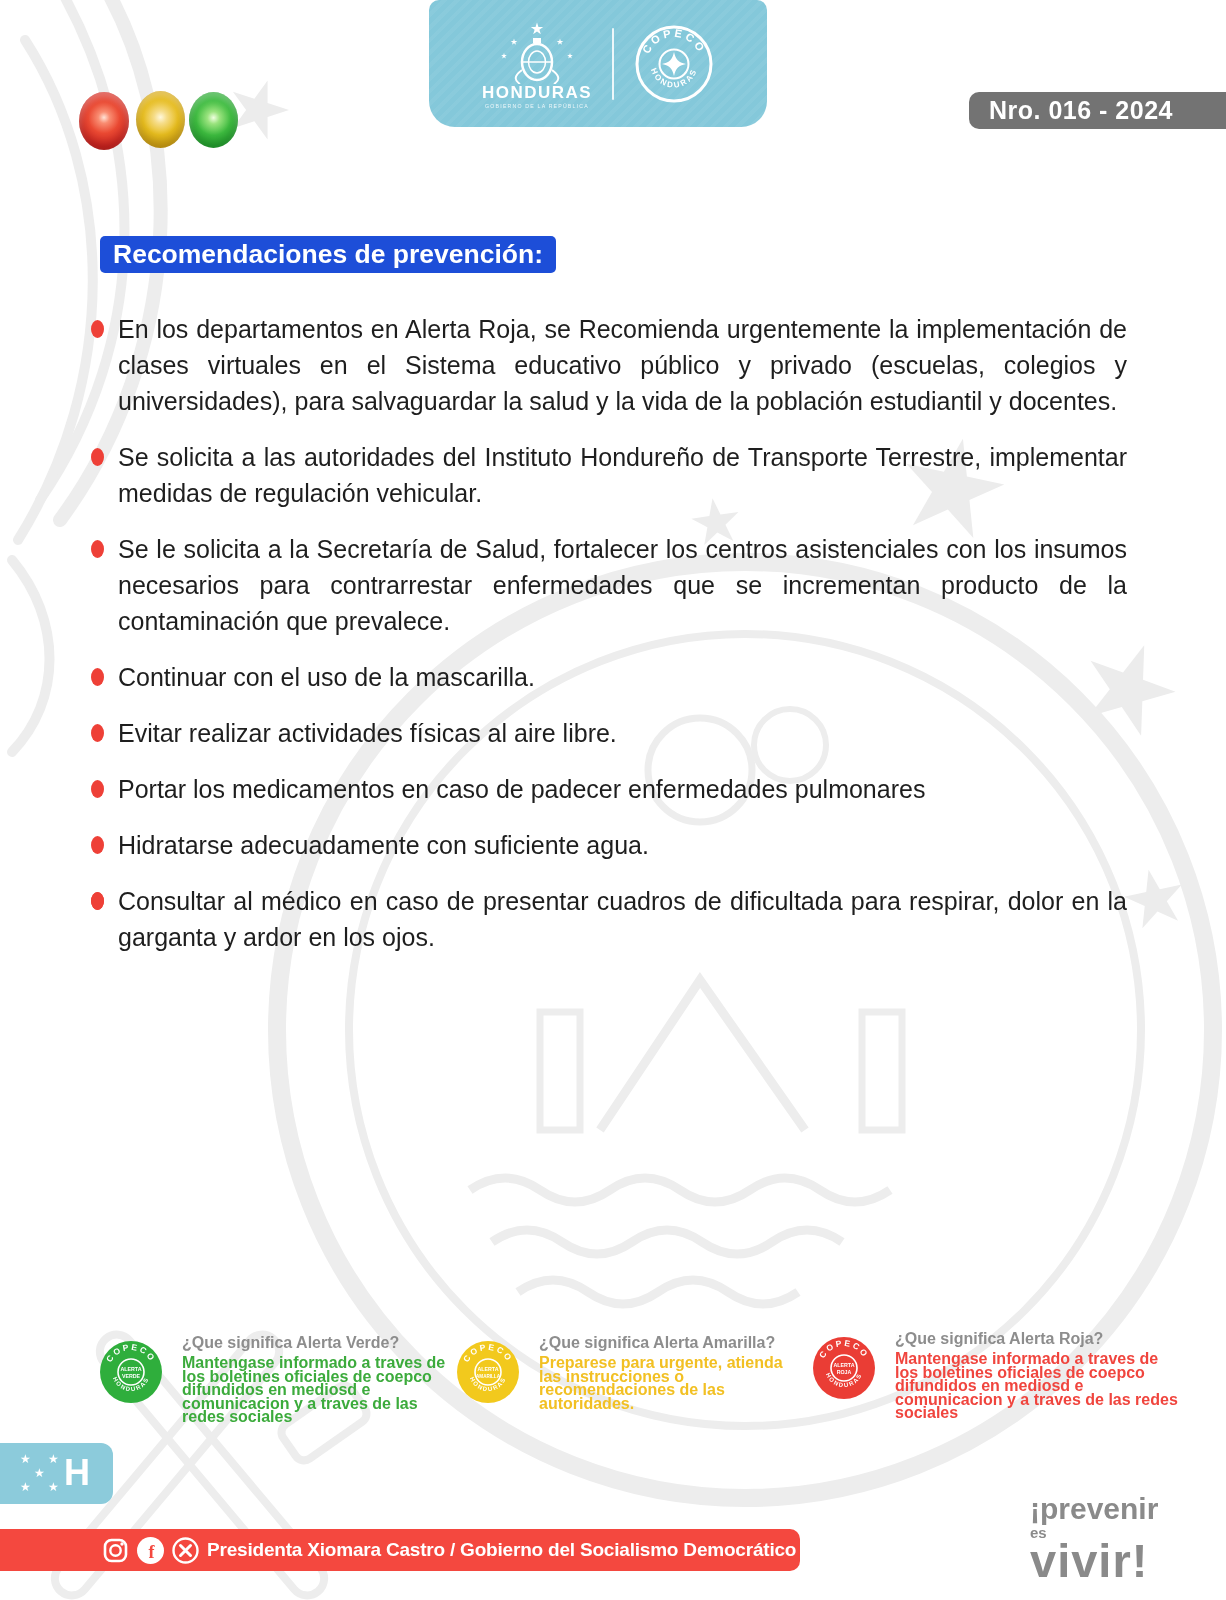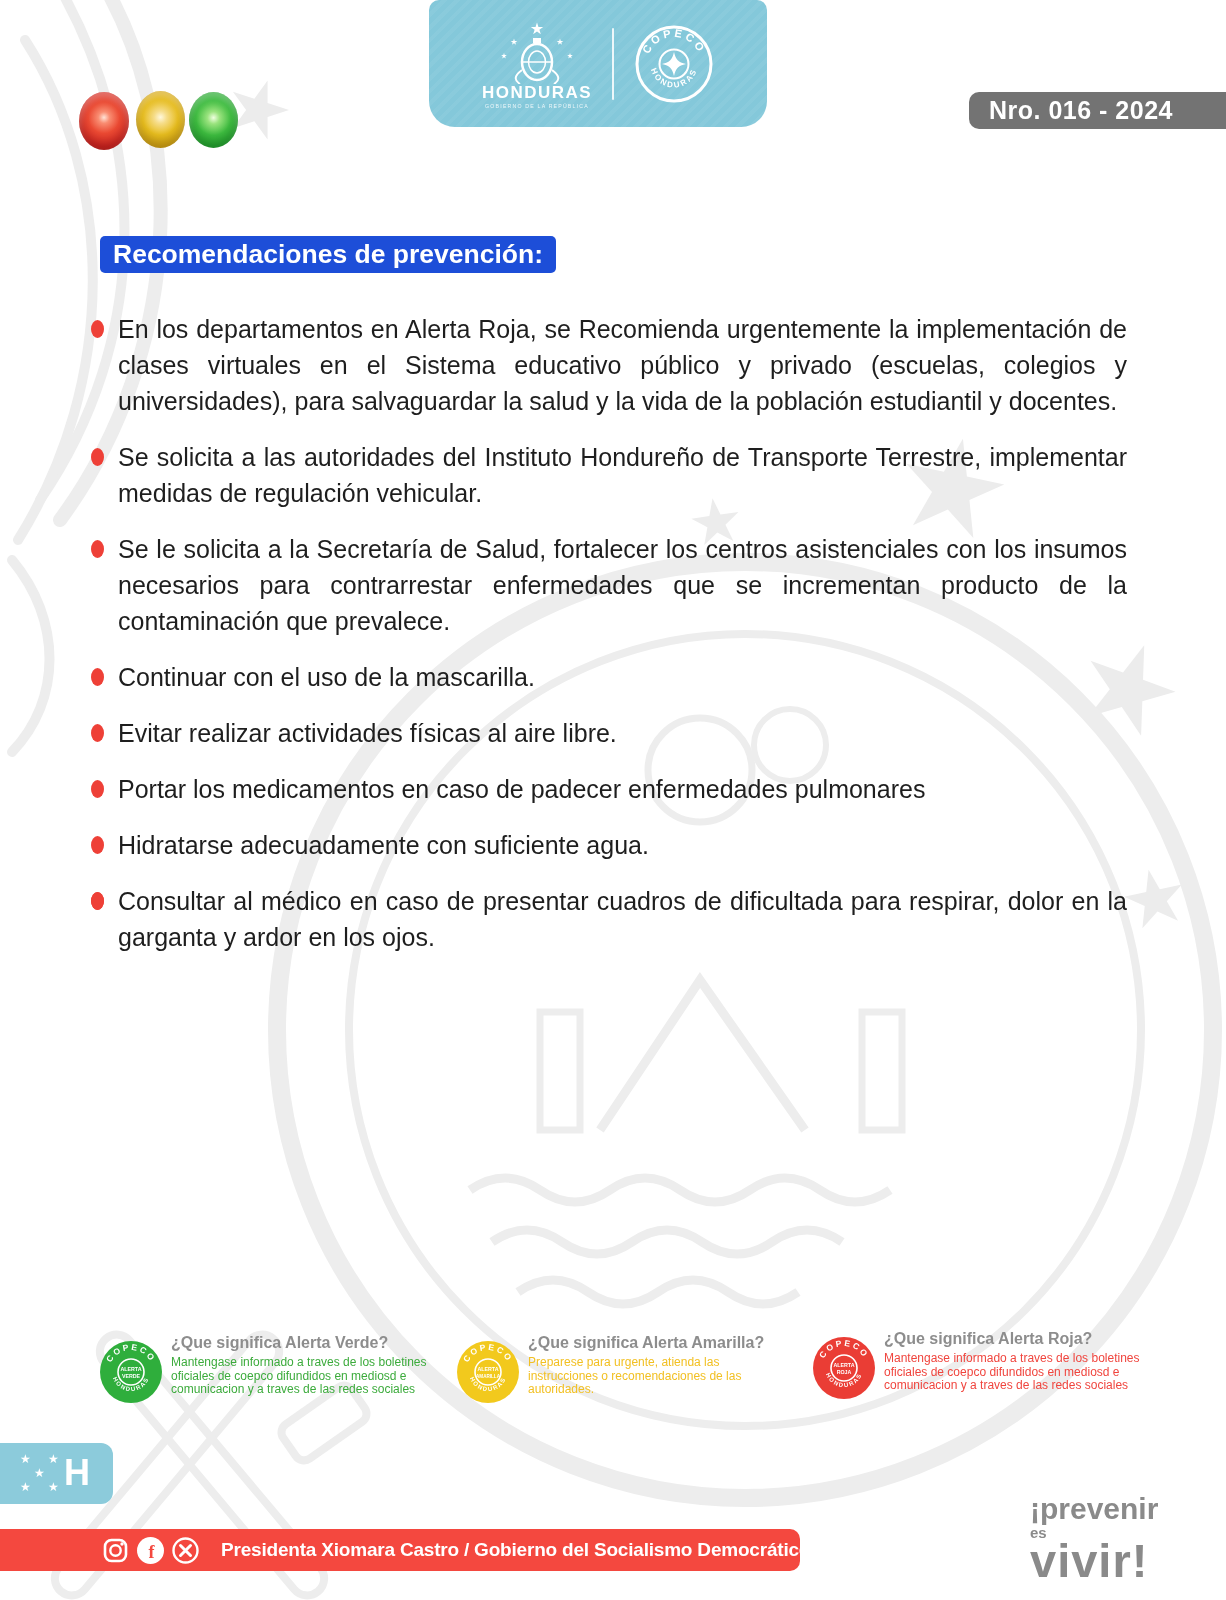--- a/index.html
+++ b/index.html
@@ -37,37 +37,37 @@
   .rec-item{position:relative;padding-left:27px;margin-bottom:20px;font-size:25px;line-height:36px;
      text-align:justify;color:#1e1e1e;}
   .dot{position:absolute;left:0;top:9px;width:13px;height:18px;border-radius:50%;background:#ee4037;}
 
   
   .alert-col{position:absolute;display:flex;align-items:flex-start;}
   .alert-col.verde{left:99px;top:1334px;width:360px;}
   .alert-col.amarilla{left:456px;top:1334px;width:340px;}
   .alert-col.roja{left:812px;top:1330px;width:400px;}
   .alert-badge{margin-top:6px;flex:none;}
-  .alert-texts{margin-left:8px;}
+  .alert-texts{margin-left:19px;}
   .alert-title{font-size:16px;font-weight:bold;color:#8d8d8d;margin-bottom:4px;}
-  .alert-body{font-size:12px;font-weight:normal;line-height:13.5px;}
+  .alert-body{font-size:16px;font-weight:bold;line-height:13.5px;}
   .alert-body.c-verde{color:#3cab3c;width:272px;}
   .alert-body.c-amarilla{color:#f2c023;width:250px;}
   .alert-body.c-roja{color:#f0453e;width:290px;}
 
   
   .h-logo{position:absolute;left:0;top:1443px;width:113px;height:61px;background:#8ccbdb;
      border-radius:0 12px 12px 0;}
   .hstar{position:absolute;color:#fff;font-size:12px;line-height:12px;}
   .h-letter{position:absolute;left:64px;top:9px;color:#fff;font-size:36px;font-weight:bold;}
 
   .footer-bar{position:absolute;left:0;top:1529px;width:800px;height:42px;background:#f4483f;
      border-radius:0 10px 10px 0;display:flex;align-items:center;padding-left:102px;box-sizing:border-box;}
   .f-icon{width:27px;height:27px;margin-right:8px;flex:none;display:inline-block;}
-  .footer-text{color:#fff;font-size:19px;font-weight:bold;margin-left:14px;letter-spacing:-0.2px;white-space:nowrap;}
+  .footer-text{color:#fff;font-size:19px;font-weight:bold;letter-spacing:-0.2px;white-space:nowrap;}
 
   .slogan{position:absolute;left:1030px;top:1494px;width:165px;text-align:left;color:#8a8a8a;}
   .slogan-1{font-size:30px;font-weight:600;line-height:30px;}
   .slogan-2{font-size:15px;font-weight:600;line-height:15px;margin-top:1px;}
   .slogan-3{font-size:47px;font-weight:700;line-height:42px;margin-top:0px;letter-spacing:1px;}
 </style>
 </head>
 <body>
 
 <div class="page">

